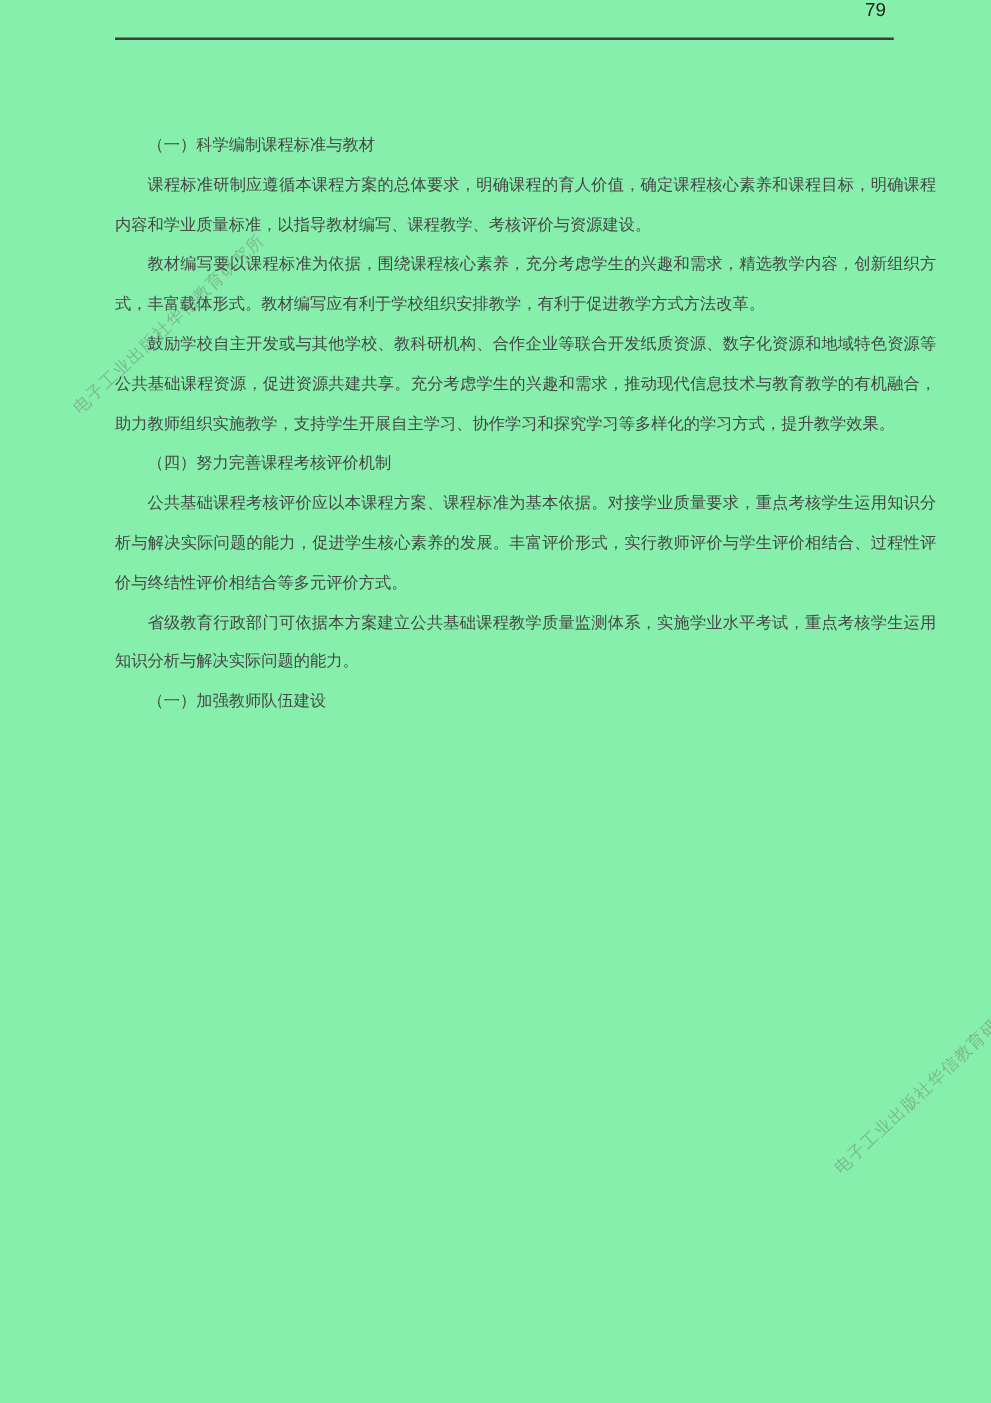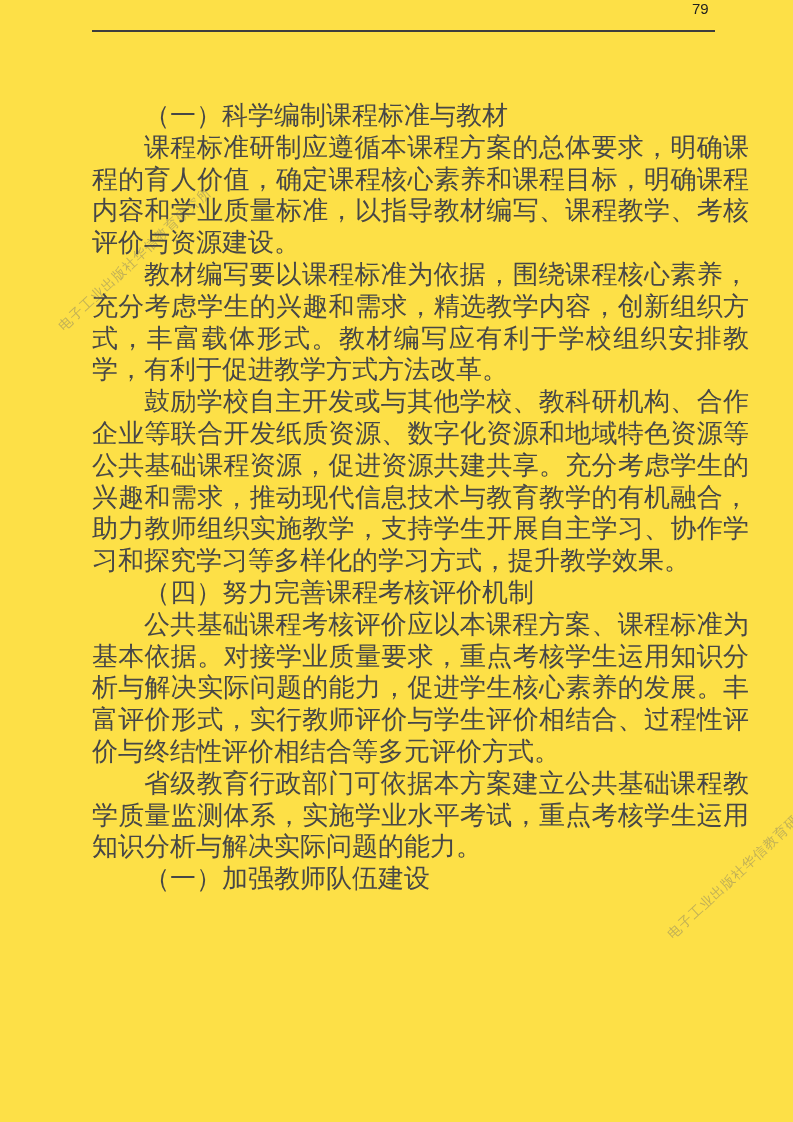--- a/index.html
+++ b/index.html
@@ -1,20 +1,20 @@
 <!DOCTYPE html>
 <html lang="zh"><head>
 <meta charset="utf-8">
 <style>
   html, body { margin: 0; padding: 0; background: #ffffff; }
   .page {
     position: relative;
     width: 793px;
     height: 1122px;
-    background: #fde047;
+    background: #86efac;
     overflow: hidden;
     font-family: "Liberation Sans", sans-serif;
   }
   .page-number {
     position: absolute;
     top: 1px;
     left: 692px;
     font-size: 15px;
     line-height: 15px;
     color: #1f1f1f;
@@ -39,21 +39,21 @@
     pointer-events: none;
   }
   .wm1 { left: 55px;  top: 322px; }
   .wm2 { left: 664px; top: 930px; }
   .content {
     position: absolute;
     left: 92px;
     top: 100px;
     width: 657px;
     z-index: 2;
-    font-size: 26px;
+    font-size: 13px;
     line-height: 31.8px;
     color: #474747;
     text-align: justify;
   }
   .content p {
     margin: 0;
     padding: 0;
     text-indent: 2em;
   }
 </style>

